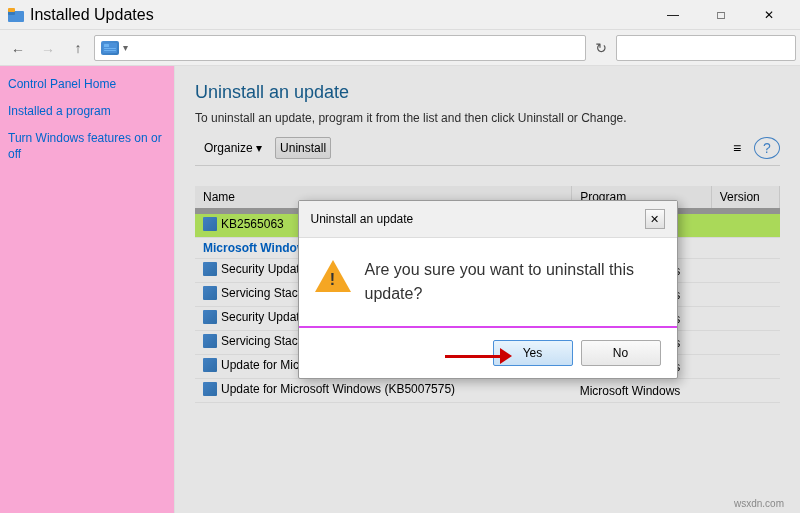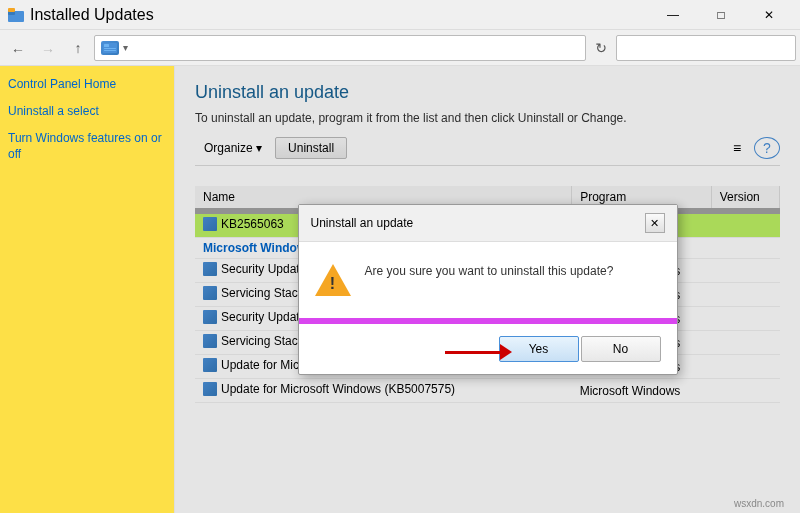--- a/index.html
+++ b/index.html
@@ -130,21 +130,21 @@
 
     
     .main-layout {
       display: flex;
       height: calc(513px - 30px - 36px);
     }
 
     
     .sidebar {
       width: 175px;
-      background: #fde047;
+      background: #f9a8d4;
       border-right: 1px solid #ddd;
       padding: 10px 8px;
     }
     .sidebar-link {
       color: #0066cc;
       font-size: 12px;
       cursor: pointer;
       display: block;
       margin-bottom: 10px;
       text-decoration: none;
@@ -178,21 +178,21 @@
     
     .toolbar {
       display: flex;
       align-items: center;
       gap: 4px;
       margin-bottom: 20px;
       border-bottom: 1px solid #ddd;
       padding-bottom: 6px;
     }
     .toolbar-btn {
-      padding: 3px 12px;
+      padding: 3px 4px;
       font-size: 12px;
       border: 1px solid #bbb;
       background: linear-gradient(to bottom, #fafafa, #e8e8e8);
       cursor: pointer;
       border-radius: 2px;
     }
     .toolbar-organize {
       display: flex;
       align-items: center;
       gap: 2px;
@@ -331,31 +331,31 @@
       position: absolute;
       top: 50%;
       left: 50%;
       transform: translate(-50%, -25%);
       color: #333;
       font-weight: bold;
       font-size: 16px;
       line-height: 1;
     }
     .dialog-message {
-      font-size: 12px;
+      font-size: 16px;
       color: #333;
       line-height: 1.5;
       flex: 1;
     }
     .dialog-buttons {
       display: flex;
       justify-content: flex-end;
-      gap: 2px;
+      gap: 8px;
       padding: 12px 16px;
-      border-top: 6px solid #d946ef;
+      border-top: 2px solid #d946ef;
       position: relative;
     }
     .dialog-btn {
       padding: 5px 24px;
       font-size: 12px;
       border: 1px solid #aaa;
       background: linear-gradient(to bottom, #fafafa, #e8e8e8);
       cursor: pointer;
       border-radius: 2px;
       min-width: 80px;
@@ -431,21 +431,21 @@
     <span class="address-chevron">▾</span>
   </div>
   <button class="refresh-btn">↻</button>
   <input class="search-box" type="text" style="">
 </div>
 
 <div class="main-layout">
 
   <div class="sidebar">
     <a class="sidebar-link">Control Panel Home</a>
-    <a class="sidebar-link">Uninstall a select</a>
+    <a class="sidebar-link">Installed a program</a>
     <a class="sidebar-link multiline">Turn Windows features on or off</a>
   </div>
 
   <div class="content">
     <h1 class="page-title">Uninstall an update</h1>
     <p class="page-subtitle">To uninstall an update, program it from the list and then click Uninstall or Change.</p>
 
     <div class="toolbar">
       <button class="toolbar-organize">Organize ▾</button>
       <button class="toolbar-btn">Uninstall</button>

